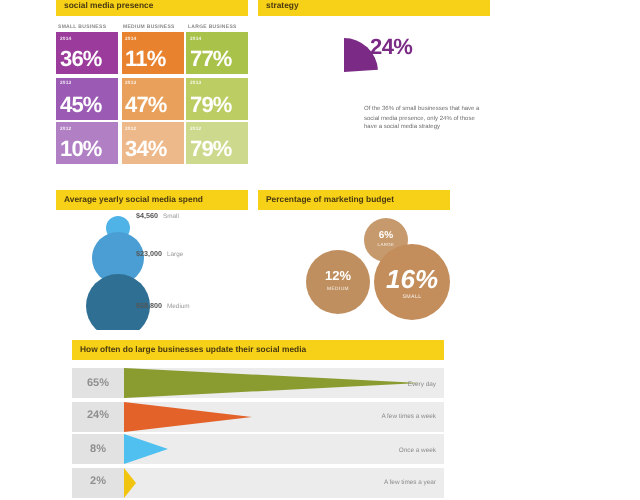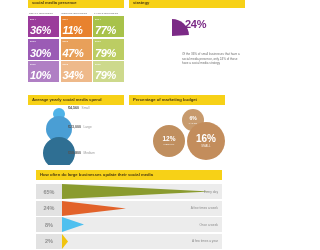--- a/index.html
+++ b/index.html
@@ -36,21 +36,21 @@
   .cell{
     flex:1;height:21px;position:relative;
     display:flex;align-items:flex-end;justify-content:flex-start;
     box-sizing:border-box;padding:0 0 1px 2px;
   }
   .cell .yr{
     position:absolute;left:2px;top:1.5px;
     font-size:2.4px;font-weight:bold;color:rgba(255,255,255,.85);letter-spacing:.1px;
   }
   .cell .pct{
-    font-size:11px;font-weight:bold;color:#fff;line-height:1;letter-spacing:-.4px;font-style:italic;
+    font-size:11px;font-weight:bold;color:#fff;line-height:1;letter-spacing:-.4px;
   }
 
   
   .q-tr{position:absolute;left:125px;top:0;width:125px;height:90px;background:#fff;}
   .q-tr .banner{position:absolute;left:4px;top:-4px;width:116px;height:12px;
     display:flex;align-items:flex-end;}
   .pie-wrap{position:absolute;left:30px;top:19px;width:34px;height:34px;}
   .pie-svg{display:block;}
   .pie-val{
     position:absolute;left:60px;top:18px;
@@ -88,21 +88,21 @@
     display:flex;flex-direction:column;align-items:center;justify-content:center;
     color:#fff;text-align:center;
   }
   .bcircle .bv{font-weight:bold;line-height:1;}
   .bcircle .bl{letter-spacing:.2px;opacity:.9;}
   .bcircle.c-large{width:22px;height:22px;background:#c79a6d;left:37px;top:0;}
   .bcircle.c-large .bv{font-size:5px;} .bcircle.c-large .bl{font-size:2.2px;margin-top:.8px;}
   .bcircle.c-medium{width:32px;height:32px;background:#c08f5f;left:8px;top:16px;}
   .bcircle.c-medium .bv{font-size:6.5px;} .bcircle.c-medium .bl{font-size:2.4px;margin-top:1px;}
   .bcircle.c-small{width:38px;height:38px;background:#c38d5c;left:42px;top:13px;}
-  .bcircle.c-small .bv{font-size:10px;} .bcircle.c-small .bl{font-size:2.6px;margin-top:1px;}
+  .bcircle.c-small .bv{font-size:13px;font-style:italic;} .bcircle.c-small .bl{font-size:2.6px;margin-top:1px;}
 
   
   .q-b{position:absolute;left:0;top:165px;width:250px;height:85px;background:#fff;}
   .q-b .banner{position:absolute;left:36px;top:5px;width:186px;height:10px;
     display:flex;align-items:center;}
   .bars{position:absolute;left:36px;top:19px;width:186px;}
   .bar-row{position:relative;height:15px;margin-bottom:1.5px;background:#ececec;}
   .bar-pct{
     position:absolute;left:0;top:0;width:26px;height:15px;background:#e2e2e2;
     display:flex;align-items:center;justify-content:center;
@@ -139,21 +139,21 @@
           <span class="pct">11%</span>
         </div>
         <div class="cell" id="c02" style="background: rgb(168, 194, 74);">
           <span class="yr">2014</span>
           <span class="pct">77%</span>
         </div>
       </div>
       <div class="grid-row">
         <div class="cell" id="c10" style="background: rgb(155, 91, 181);">
           <span class="yr">2013</span>
-          <span class="pct">30%</span>
+          <span class="pct">45%</span>
         </div>
         <div class="cell" id="c11" style="background: rgb(232, 160, 90);">
           <span class="yr">2013</span>
           <span class="pct">47%</span>
         </div>
         <div class="cell" id="c12" style="background: rgb(188, 205, 99);">
           <span class="yr">2013</span>
           <span class="pct">79%</span>
         </div>
       </div>

